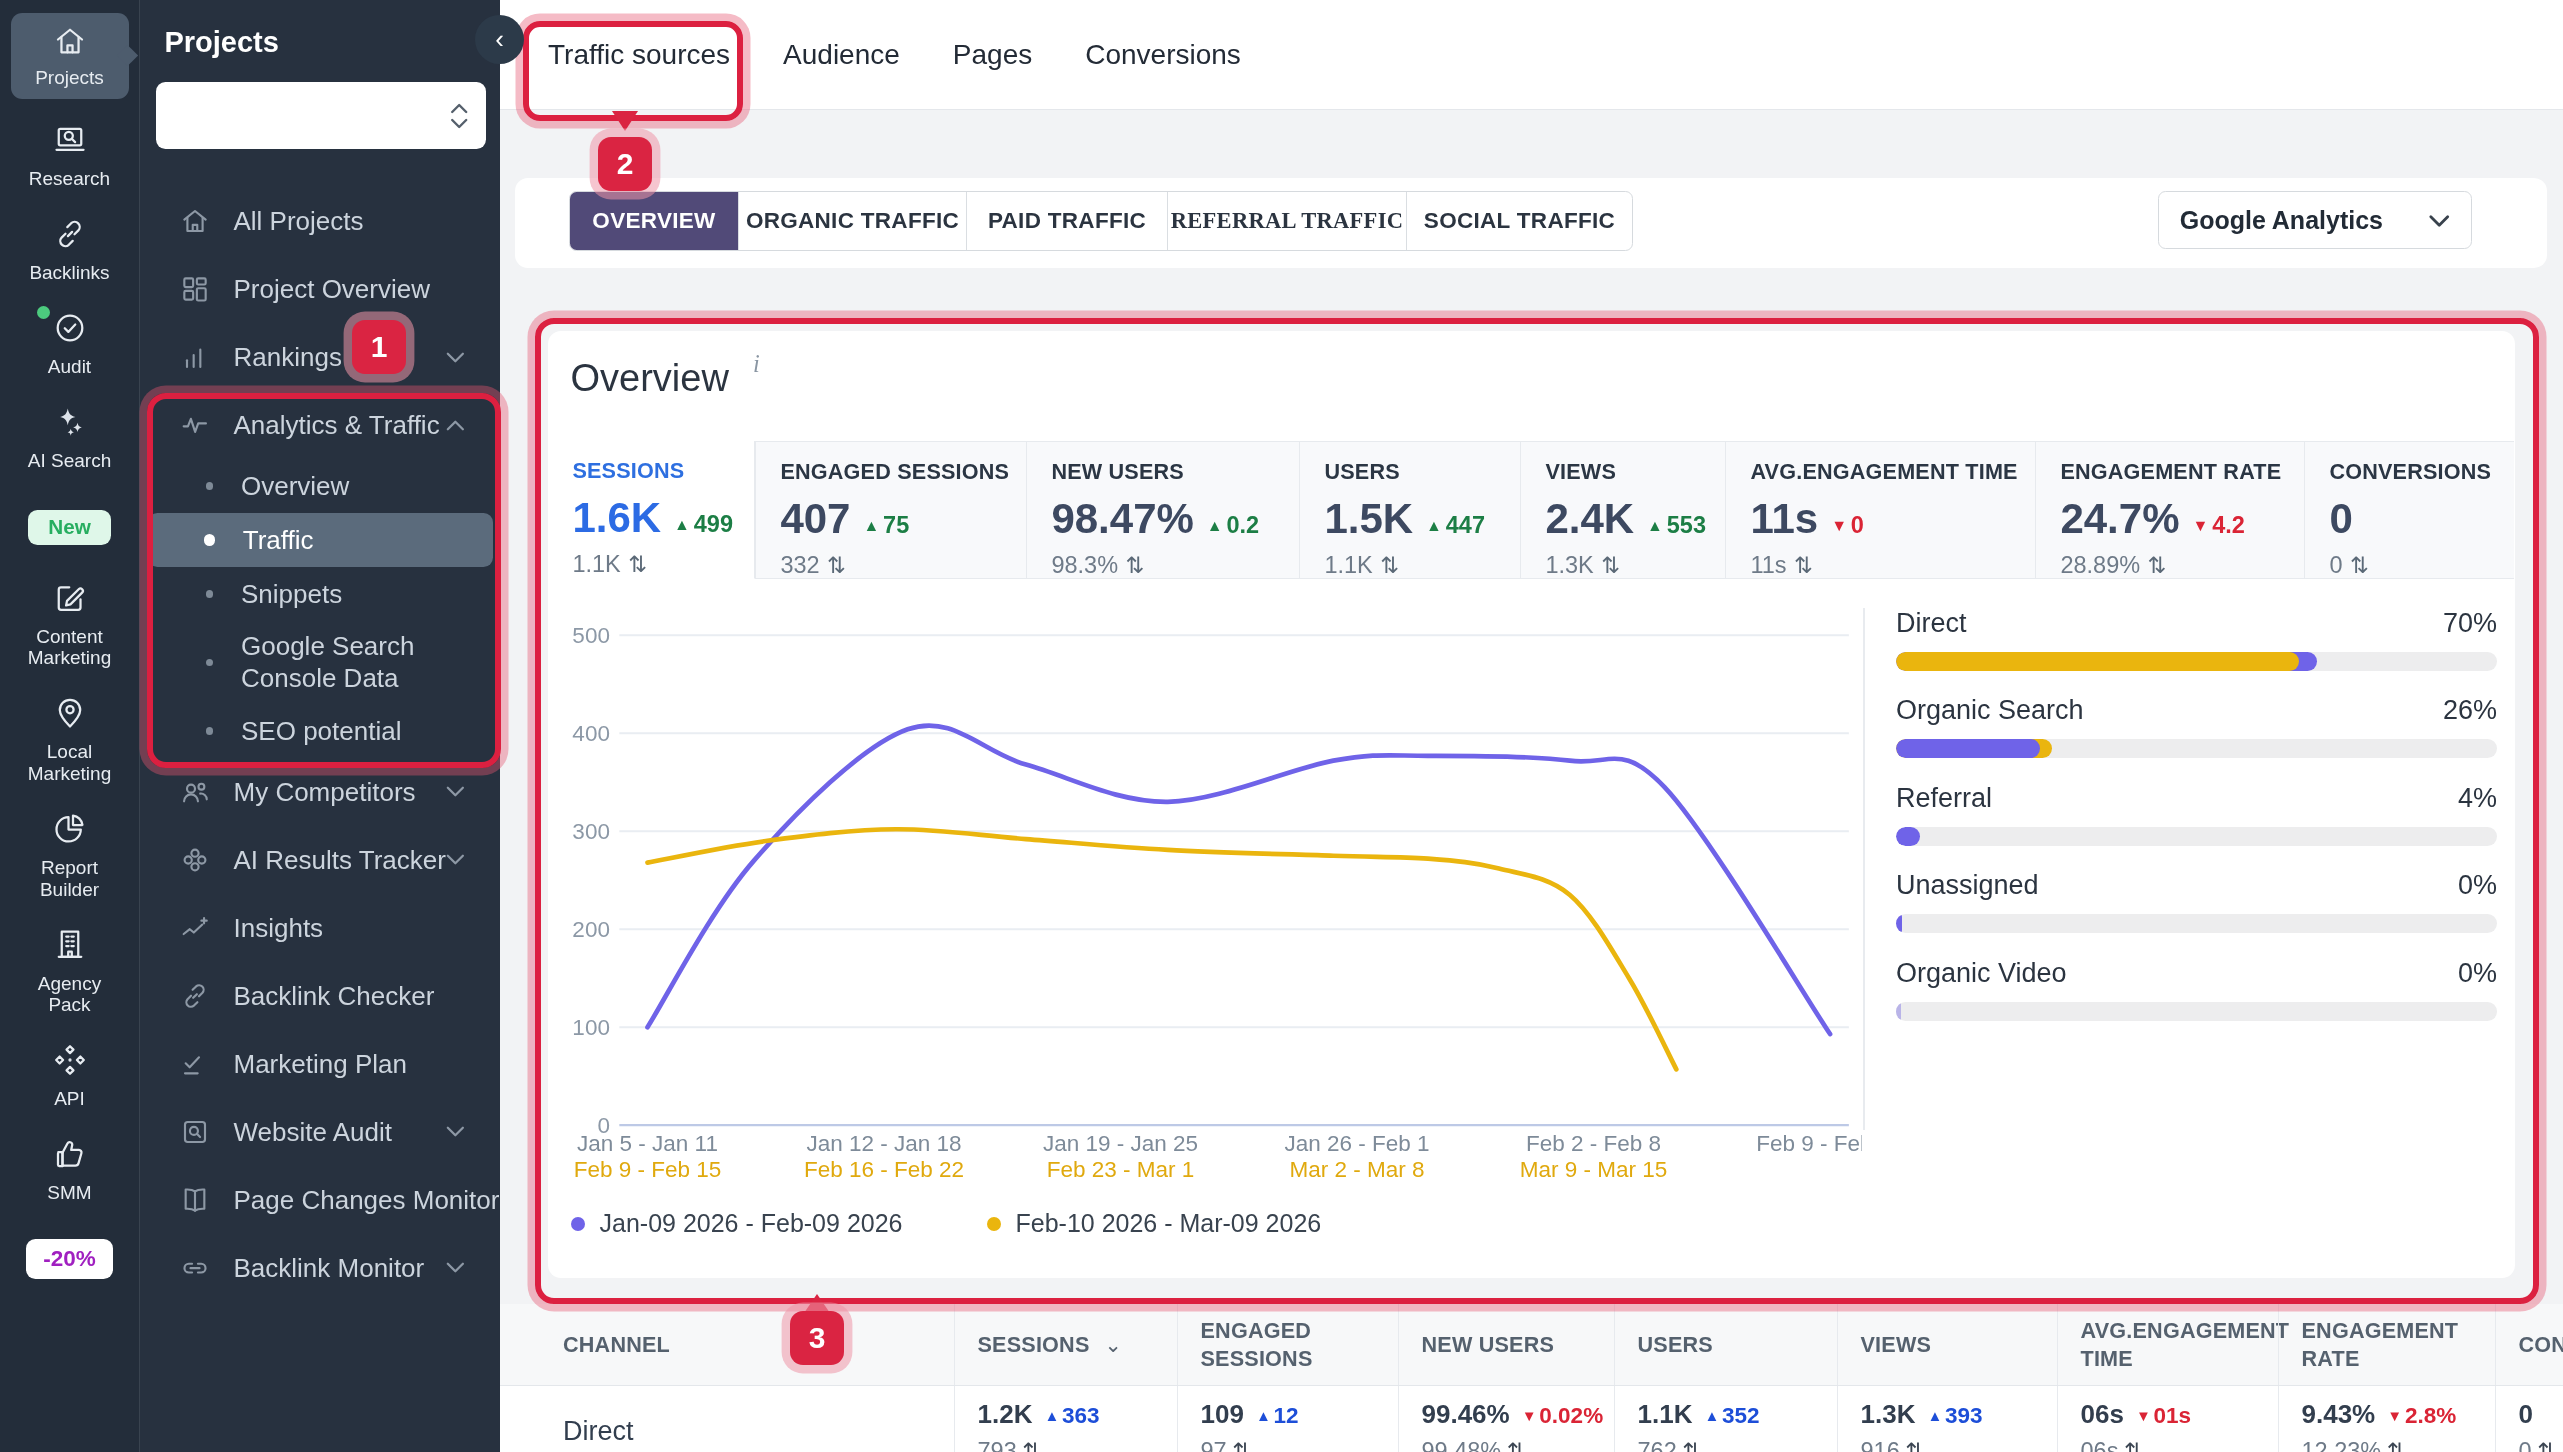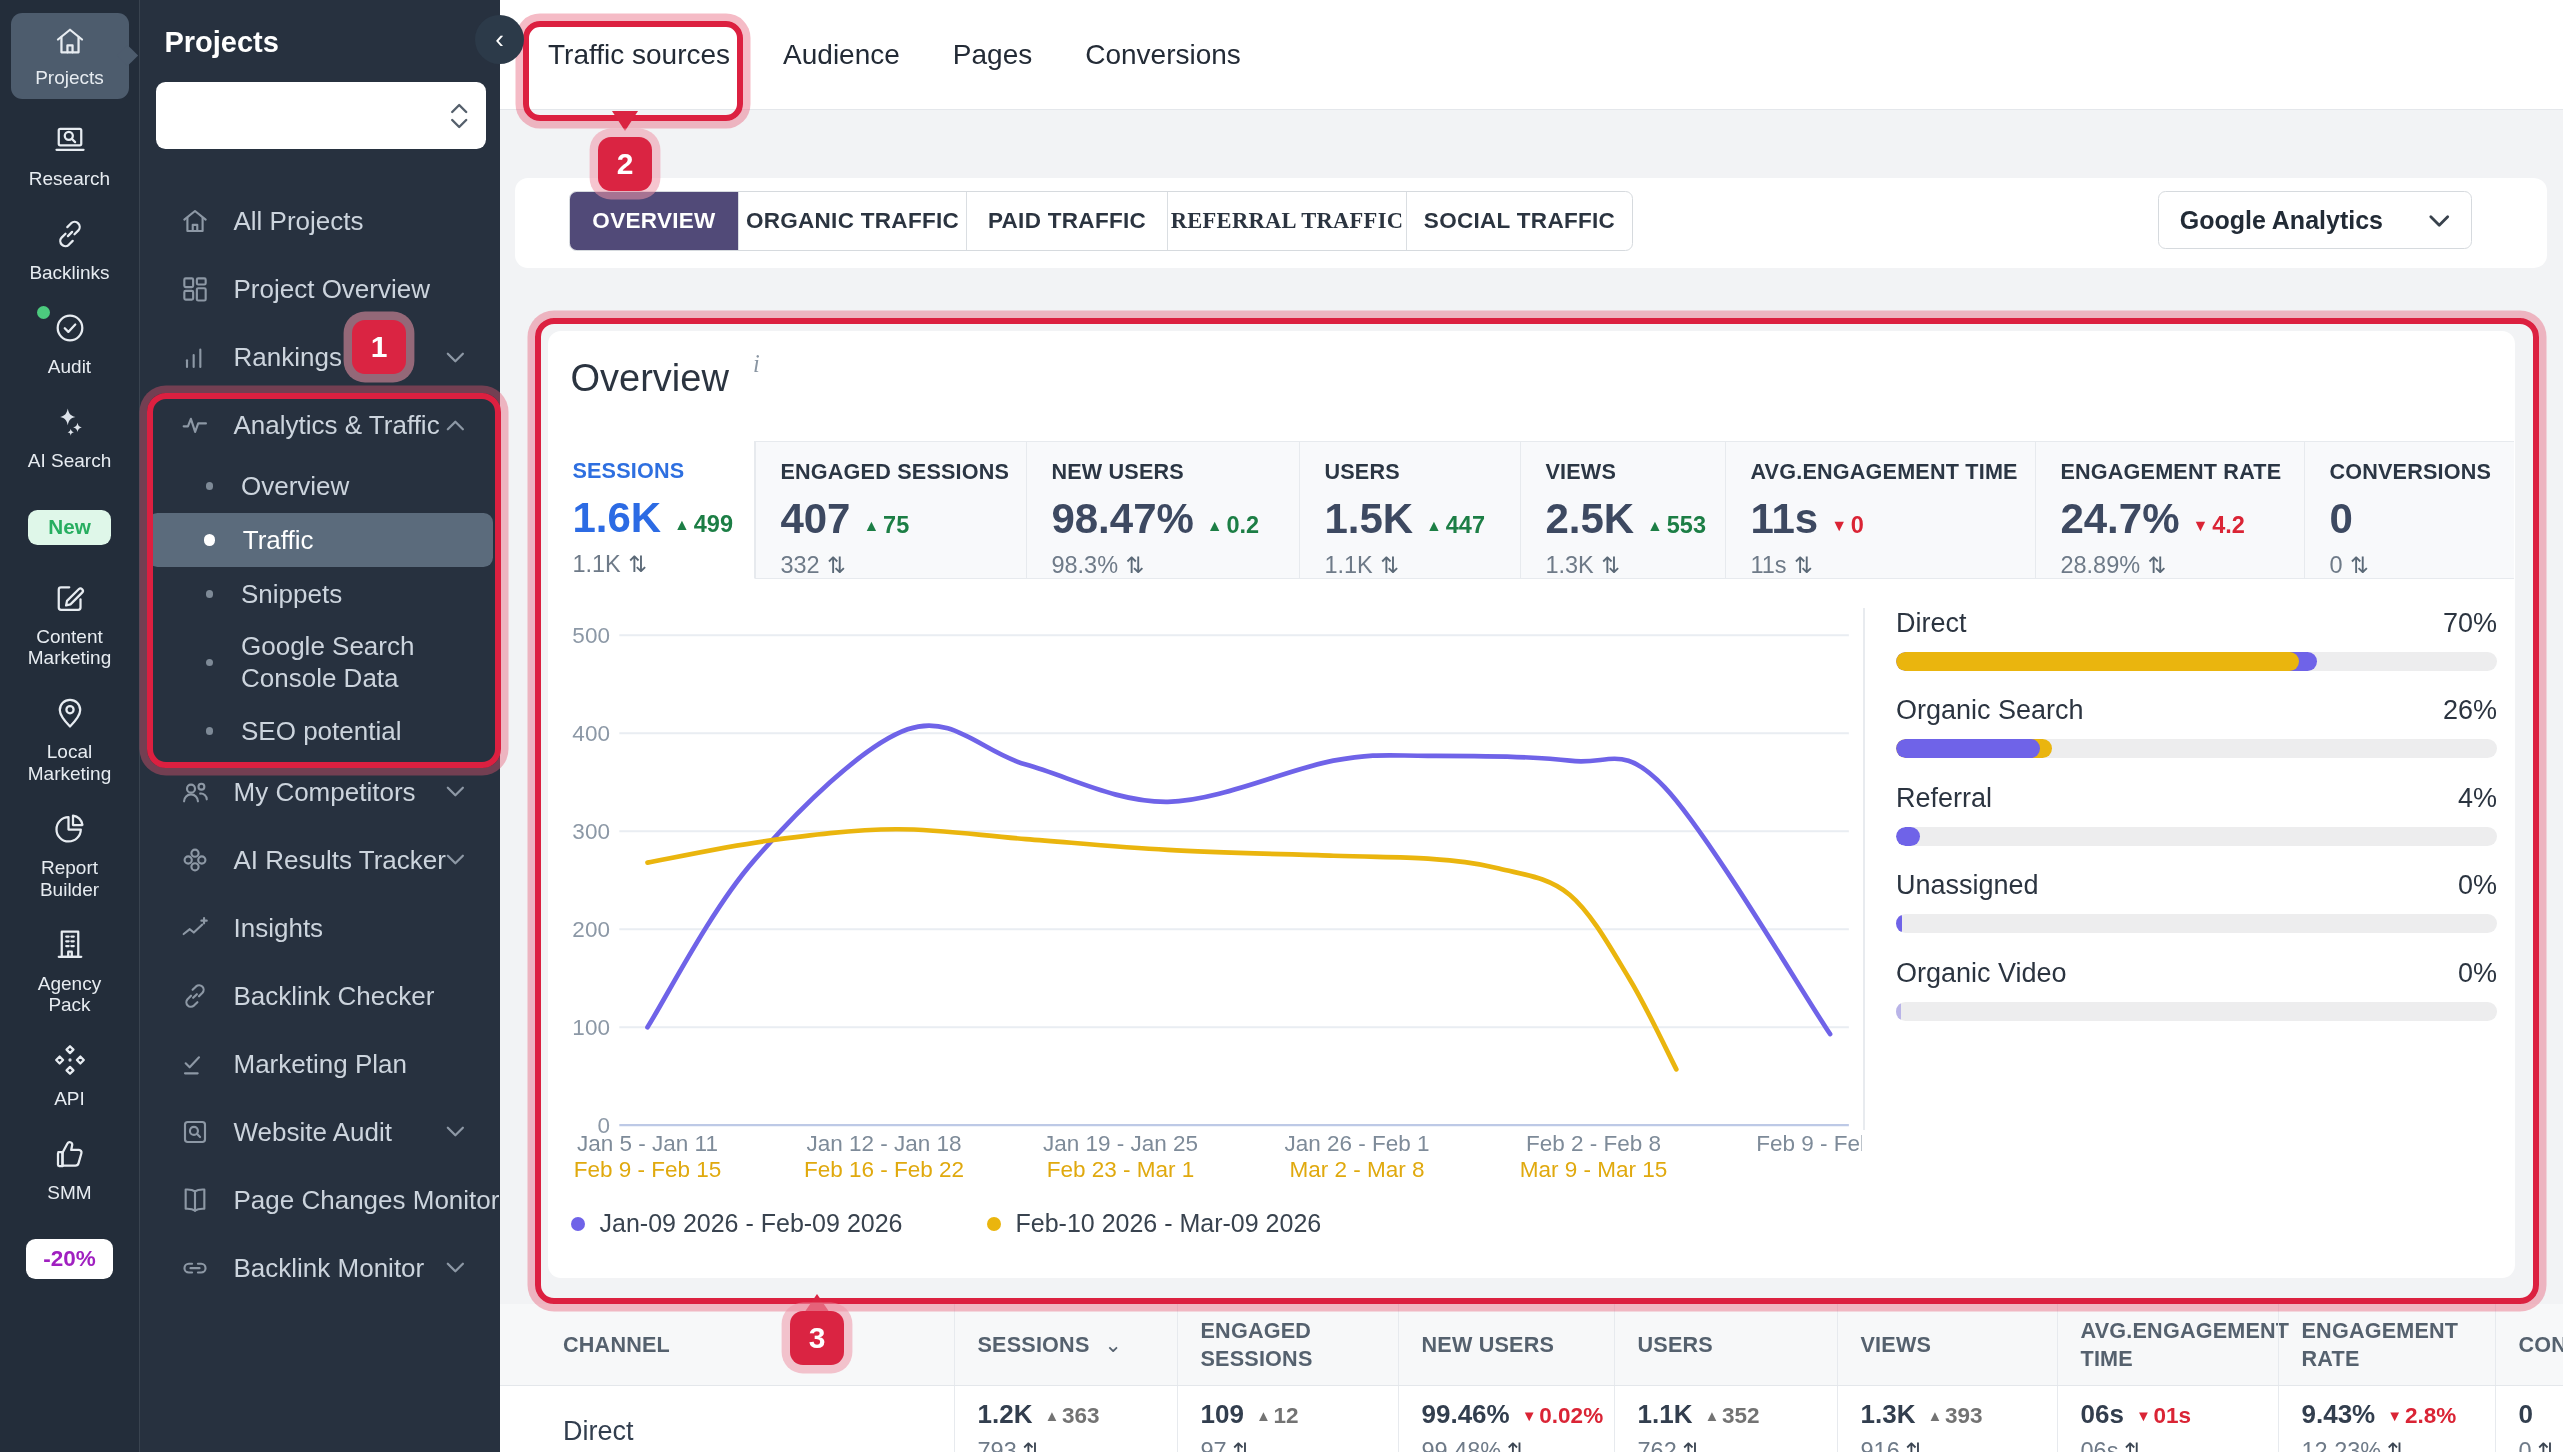--- a/index.html
+++ b/index.html
@@ -118,21 +118,21 @@
            border-left:0.9px solid #e7eaee;line-height:28px;}
   .t-hcell:first-child{border-left:none;padding-left:64px;}
   .t-sort{margin-left:15px;font-size:20.7px;color:#55616e;font-weight:normal;}
   .t-row{background:#fff;}
   .t-cell{height:103px;padding:13px 0 0 22.5px;box-sizing:border-box;border-left:0.9px solid #e7eaee;}
   .t-cell:first-child{border-left:none;padding-left:64px;display:flex;align-items:center;padding-top:0;height:90px;}
   .t-channel{font-size:27px;color:#323e4e;}
   .t-line1{display:flex;align-items:baseline;gap:12px;}
   .t-value{font-size:26px;font-weight:bold;color:#323e4e;}
   .t-delta{font-size:22.5px;font-weight:bold;}
-  .t-delta.up{color:#737373;}
+  .t-delta.up{color:#1d4ed8;}
   .t-delta.down{color:#da2435;}
   .t-delta .arr{font-size:15px;vertical-align:1.9px;margin-right:2.8px;}
   .t-prev{margin-top:7.5px;font-size:23.5px;color:#6e7a88;}
   .t-prev .updown{color:#3c4653;font-size:22.5px;margin-left:5.6px;}
 
   
   .annot-box{position:absolute;border:6.6px solid #dc2040;border-radius:19px;
              box-shadow:0 0 0 7.5px rgba(231,84,112,.40);pointer-events:none;z-index:20;}
   .box-tab{left:523px;top:20.7px;width:208px;height:88px;border-radius:17px;}
   .box-side{left:147px;top:393px;width:342px;height:363px;}
@@ -458,21 +458,21 @@
           <div class="m-label">USERS</div>
           <div class="m-valrow">
             <span class="m-value">1.5K</span>
             <span class="m-delta up"><span class="arr">▲</span>447</span>
           </div>
           <div class="m-prev">1.1K<span class="updown">⇅</span></div>
         </div>
         <div class="mcard">
           <div class="m-label">VIEWS</div>
           <div class="m-valrow">
-            <span class="m-value">2.5K</span>
+            <span class="m-value">2.4K</span>
             <span class="m-delta up"><span class="arr">▲</span>553</span>
           </div>
           <div class="m-prev">1.3K<span class="updown">⇅</span></div>
         </div>
         <div class="mcard">
           <div class="m-label">AVG.ENGAGEMENT TIME</div>
           <div class="m-valrow">
             <span class="m-value">11s</span>
             <span class="m-delta down"><span class="arr">▼</span>0</span>
           </div>

